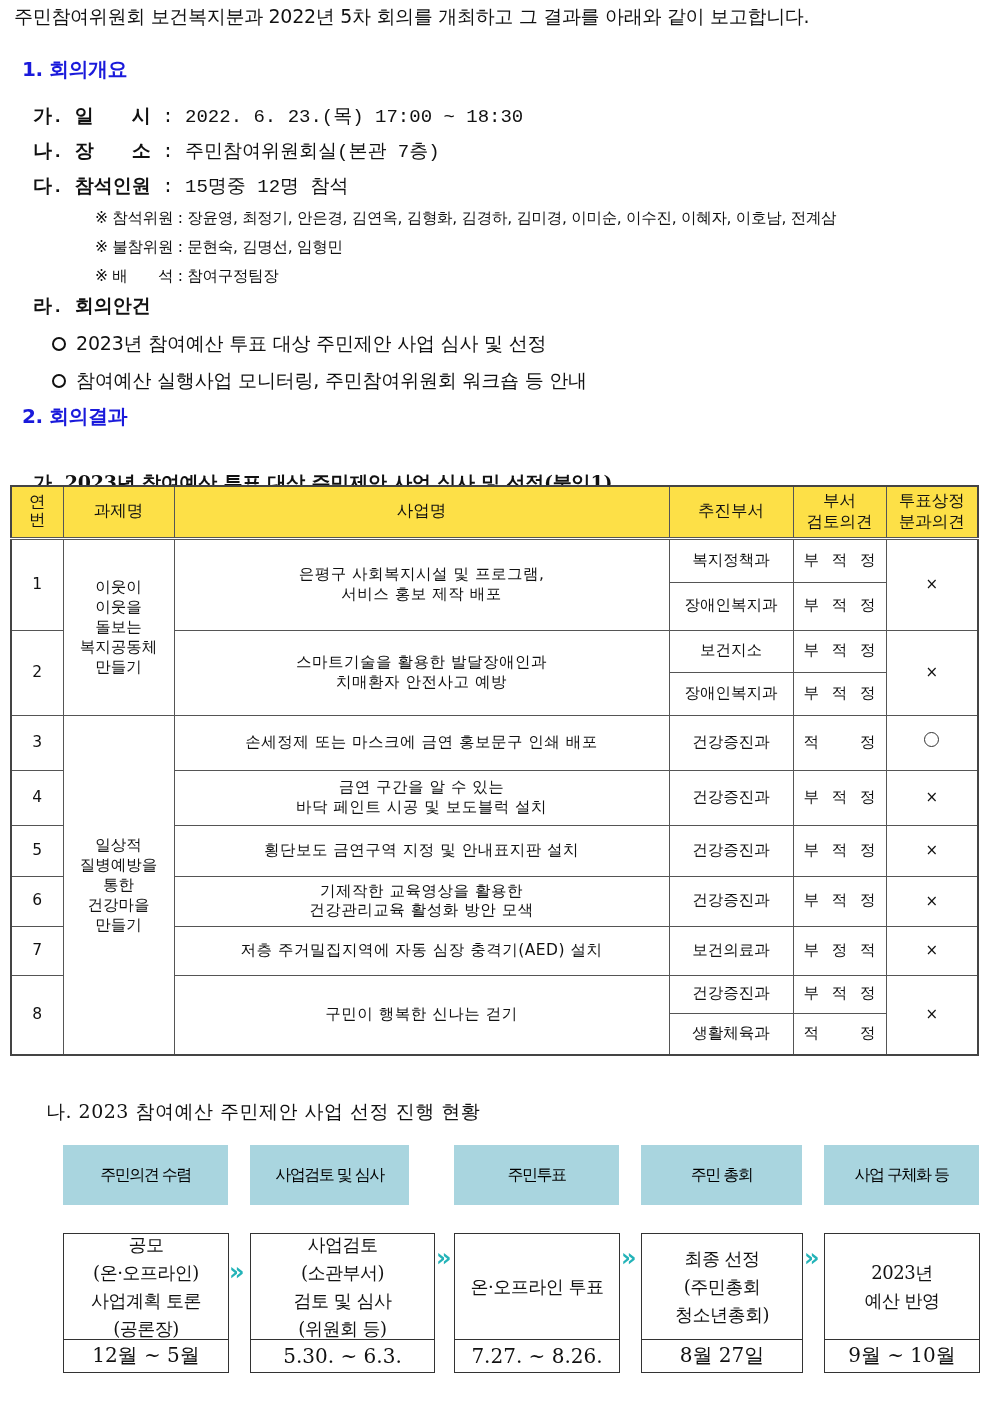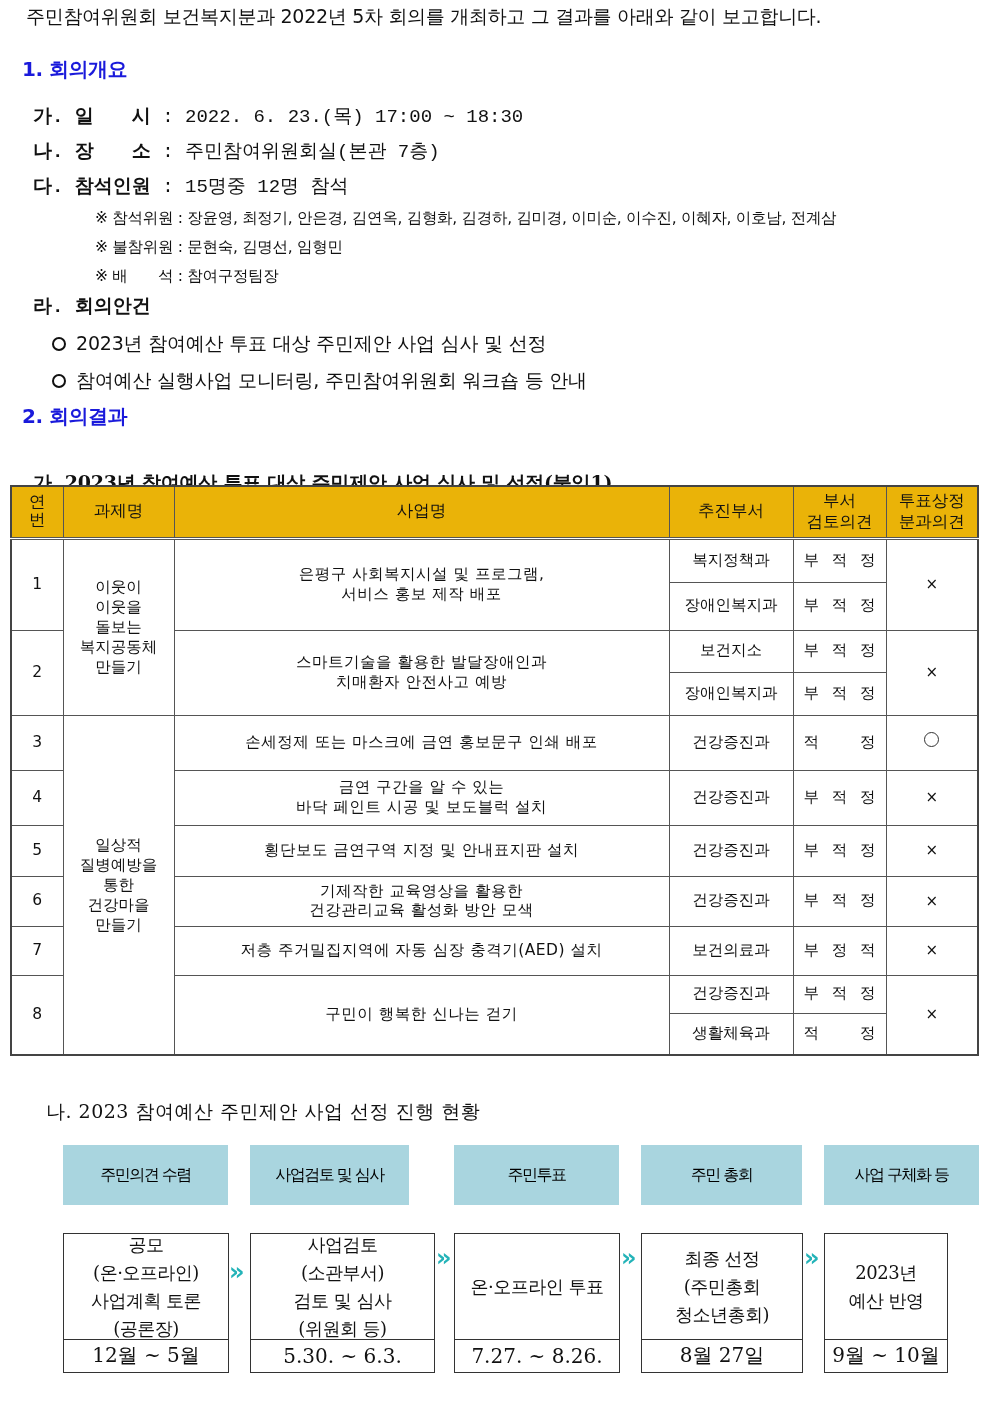--- a/index.html
+++ b/index.html
@@ -1,30 +1,30 @@
 <!DOCTYPE html>
 <html><head>
 <meta charset="utf-8">
 <style>
   * { box-sizing: border-box; margin: 0; padding: 0; }
   html, body { width: 992px; height: 1403px; background: #ffffff; overflow: hidden; }
   body { position: relative; color: #111; font-family: "DejaVu Sans", "Liberation Sans", sans-serif; }
   .abs { position: absolute; white-space: nowrap; }
-  .intro { left: 26px; top: 4px; font-size: 19px; letter-spacing: -0.3px; font-family: "DejaVu Sans", sans-serif; }
+  .intro { left: 14px; top: 4px; font-size: 19px; letter-spacing: -0.3px; font-family: "DejaVu Sans", sans-serif; }
   .h1 { left: 2px; font-size: 20px; font-weight: bold; color: #1a1adb; letter-spacing: -0.5px; margin-left: 20px; }
   .sub { left: 33px; font-size: 19px; font-family: Liberation Mono, monospace; }
   .sub b { font-weight: bold; }
   .note { left: 48px; font-size: 15.5px; letter-spacing: -0.3px; margin-left: 47px; }
   .bullet { left: 52px; font-size: 19px; letter-spacing: -0.2px; }
   .bullet .circ { display: inline-block; width: 14px; height: 14px; border: 2px solid #111; border-radius: 50%; margin-right: 10px; vertical-align: -1px; }
   .sectitle { left: 33px; font-size: 19px; font-family: "DejaVu Serif", serif; font-weight: bold; letter-spacing: -0.2px; }
 
   table.res { position: absolute; left: 10px; top: 485px; width: 967px; border-collapse: collapse; border: 2px solid #444; table-layout: fixed; font-family: "DejaVu Sans", sans-serif; font-size: 15.5px; }
   table.res th, table.res td { border: 1px solid #555; text-align: center; vertical-align: middle; padding: 0; line-height: 1.25; }
-  table.res thead th { background: #eab308; font-weight: normal; font-size: 16.5px; height: 52px; border-bottom: 3px double #555; }
+  table.res thead th { background: #fde047; font-weight: normal; font-size: 16.5px; height: 52px; border-bottom: 3px double #555; }
   table.res td.biz { font-size: 15.5px; letter-spacing: 0.5px; }
   .rv { display: flex; justify-content: space-between; padding: 0 10px; }
   .mark { font-size: 15px; }
   .mark-o { display: inline-block; width: 15px; height: 15px; border: 1.5px solid #333; border-radius: 50%; }
 
   .flowtitle { left: 33px; top: 1099px; font-size: 19px; font-family: "DejaVu Serif", serif; letter-spacing: 0.5px; margin-left: 13px; }
   .stage-head { position: absolute; top: 1145px; height: 60px; background: #a9d5df; display: flex; align-items: center; justify-content: center; font-size: 16px; font-weight: normal; letter-spacing: -1.5px; color: #000000; }
   .stage-box { position: absolute; top: 1233px; height: 140px; border: 1.5px solid #333; background: #fff; font-family: "DejaVu Serif", serif; }
   .stage-desc { height: 106px; border-bottom: 1.5px solid #333; display: flex; flex-direction: column; align-items: center; justify-content: center; font-size: 18px; line-height: 28px; letter-spacing: -0.5px; }
   .stage-date { height: 31px; display: flex; align-items: center; justify-content: center; font-size: 20px; }
@@ -289,19 +289,19 @@
 <div class="stage-box" style="left:641px;width:162px">
   <div class="stage-desc">
     <div>최종 선정</div>
       <div>(주민총회</div>
       <div>청소년총회)</div>
   </div>
   <div class="stage-date">8월 27일</div>
 </div>
 <div class="abs arrow" style="left:804px;top:1244px">»</div>
 
-<div class="stage-box" style="left:824px;width:124px">
+<div class="stage-box" style="left:824px;width:156px">
   <div class="stage-desc">
     <div>2023년</div>
       <div>예산 반영</div>
   </div>
   <div class="stage-date">9월 ~ 10월</div>
 </div>
 
 </body></html>

